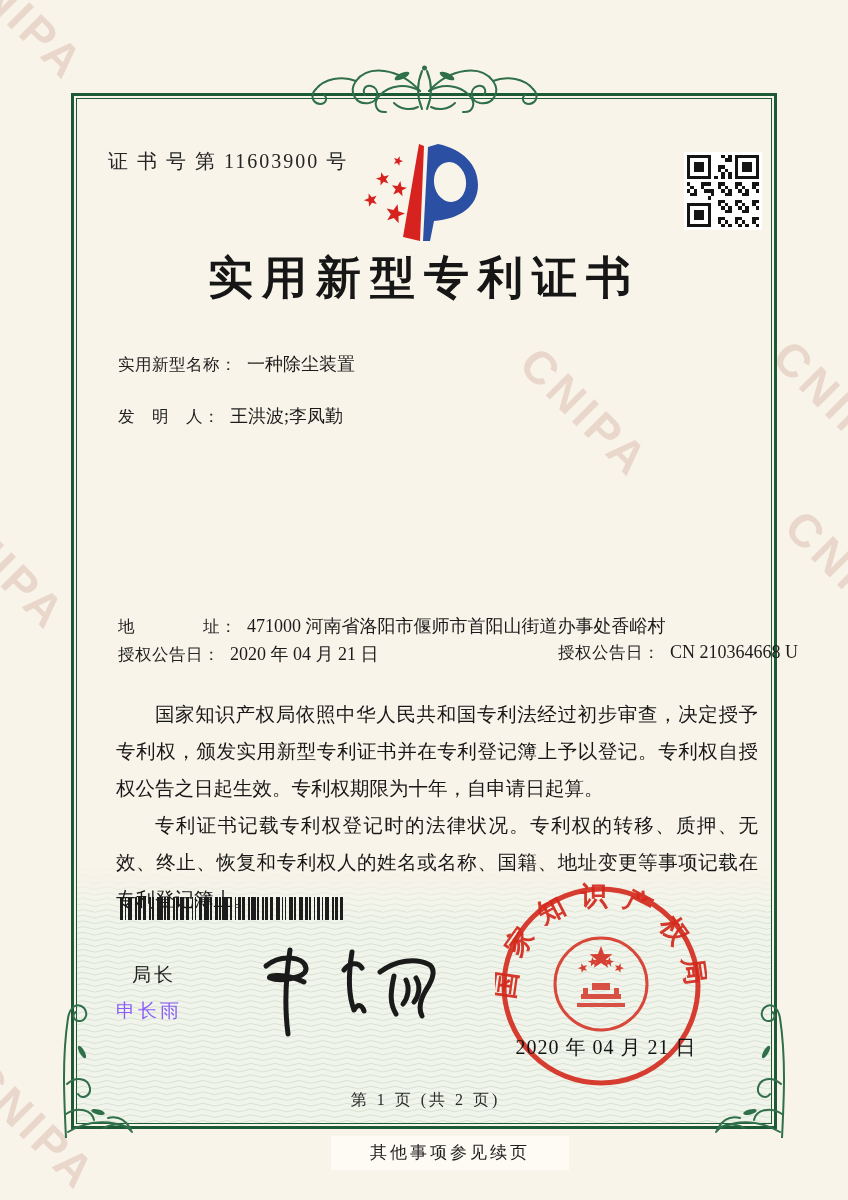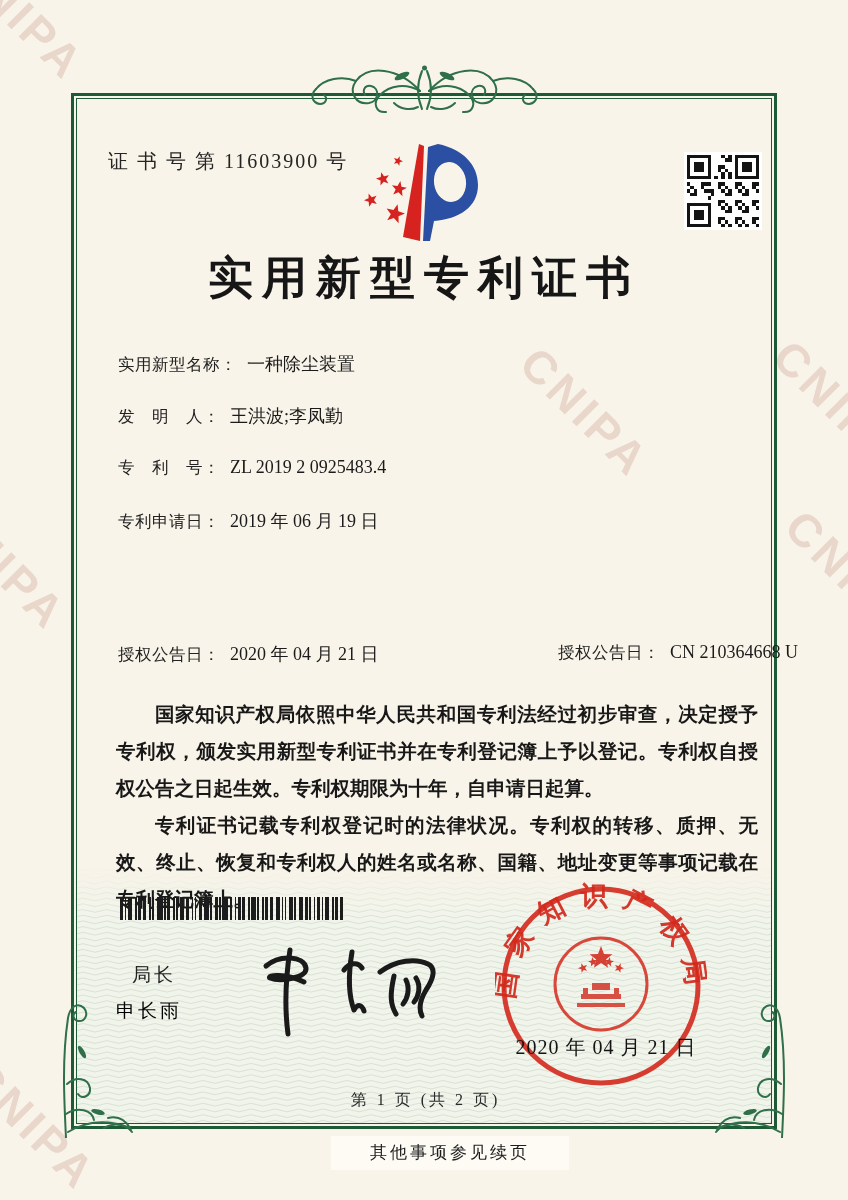--- a/index.html
+++ b/index.html
@@ -31,30 +31,30 @@
   .title{
     position:absolute;left:0;right:0;top:248px;text-align:center;
     font-size:45px;font-weight:bold;letter-spacing:9px;color:#161616;
   }
   
   .field-row{position:absolute;left:118px;white-space:nowrap;}
   .field-label{font-size:16.5px;letter-spacing:.5px;color:#222;}
   .field-value{font-size:18px;margin-left:10px;color:#1b1b1b;}
   .grant-right{position:absolute;left:440px;top:0;}
   
-  .body-text{position:absolute;left:116px;top:696px;width:642px;font-weight:bold;}
+  .body-text{position:absolute;left:116px;top:696px;width:642px;}
   .body-text p{
     margin:0;font-size:19.5px;line-height:37px;text-indent:2em;
     text-align:justify;color:#181818;
   }
   
   .barcode{position:absolute;left:120px;top:897px;height:23px;display:flex;align-items:stretch;}
   .barcode i{display:block;height:100%;}
   .signer-role{position:absolute;left:116px;top:962px;font-family:"Liberation Sans","DejaVu Sans",sans-serif;font-size:19px;letter-spacing:3px;color:#222;margin-left:16px;}
-  .signer-name{position:absolute;left:116px;top:998px;font-family:"Liberation Sans","DejaVu Sans",sans-serif;font-size:19px;letter-spacing:3px;color:#000000;}
+  .signer-name{position:absolute;left:116px;top:998px;font-family:"Liberation Sans","DejaVu Sans",sans-serif;font-size:19px;letter-spacing:3px;color:#8b5cf6;}
   .signature{position:absolute;left:246px;top:942px;width:210px;height:100px;}
   .seal{position:absolute;left:495px;top:880px;width:212px;height:212px;}
   .seal-date{position:absolute;left:508px;top:1034px;width:196px;text-align:center;font-size:20px;letter-spacing:1px;color:#131313;}
   .page-no{position:absolute;left:3px;right:0;top:1090px;text-align:center;font-size:16px;letter-spacing:3px;color:#2a2a2a;}
   .foot-note{
     position:absolute;left:331px;top:1136px;width:238px;text-align:center;
     background:#fdfbf4;padding:5px 0 6px;font-size:17px;letter-spacing:3px;color:#1d1d1d;
   }
   .ornament-top{position:absolute;left:302px;top:57px;width:245px;height:62px;}
   .flourish{position:absolute;width:80px;height:150px;}
@@ -242,25 +242,22 @@
   </svg>
 
   <div class="title">实用新型专利证书</div>
 
   <div class="field-row" style="top:352px">
     <span class="field-label">实用新型名称：</span><span class="field-value">一种除尘装置</span>
   </div>
   <div class="field-row" style="top:404px">
     <span class="field-label">发　明　人：</span><span class="field-value">王洪波;李凤勤</span>
   </div>
-  <div class="field-row" style="top:457px">
-    <span class="field-label">专　利　号：</span><span class="field-value">ZL 2019 2 0925483.4</span>
-  </div>
-  <div class="field-row" style="top:509px">
-    <span class="field-label">专利申请日：</span><span class="field-value">2019 年 06 月 19 日</span>
+  <div class="field-row" style="top:614px">
+    <span class="field-label">地　　　　址：</span><span class="field-value">471000 河南省洛阳市偃师市首阳山街道办事处香峪村</span>
   </div>
 
   <div class="field-row" style="top:642px">
     <span class="field-label">授权公告日：</span><span class="field-value">2020 年 04 月 21 日</span>
     <span class="grant-right">
       <span class="field-label">授权公告日：</span><span class="field-value">CN 210364668 U</span>
     </span>
   </div>
 
   <div class="body-text">

